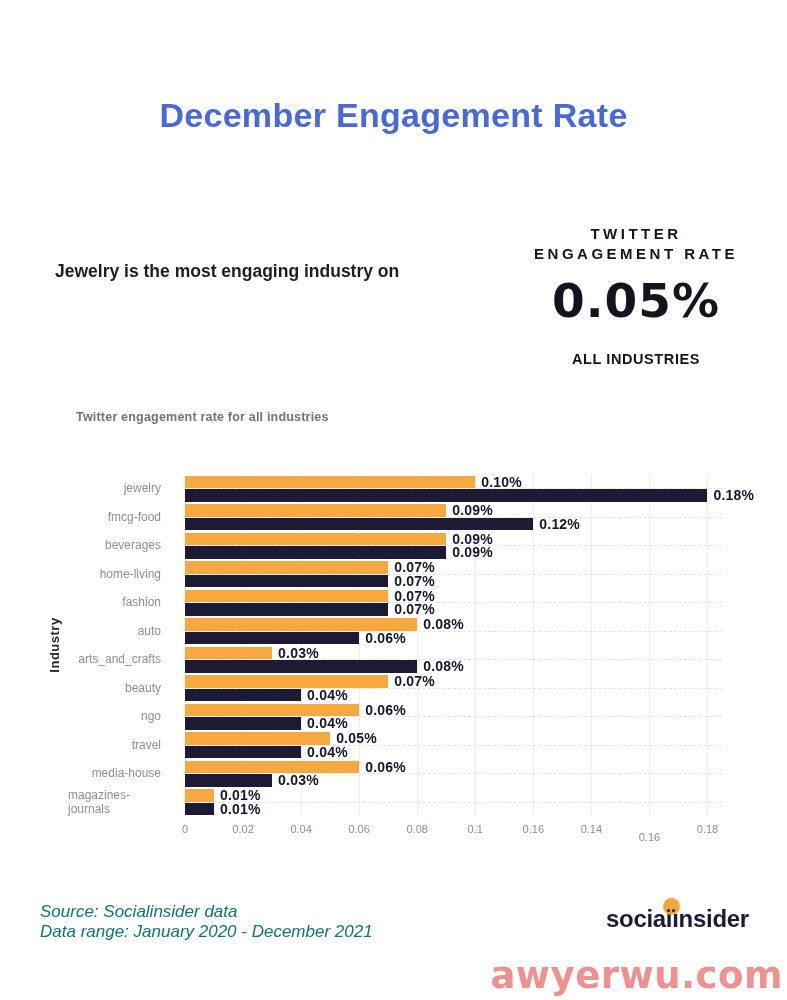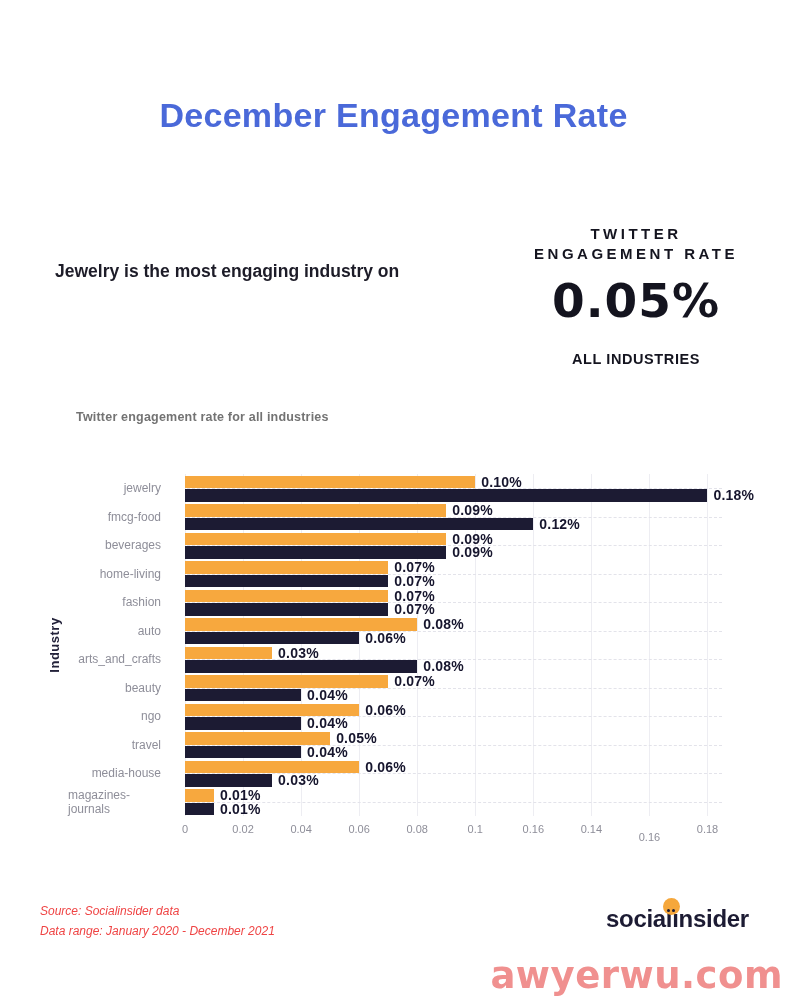--- a/index.html
+++ b/index.html
@@ -62,21 +62,21 @@
     color:#16152d; line-height:12.5px; white-space:nowrap; letter-spacing:0.2px;
   }
   .xticks { position:relative; height:18px; margin-top:7px; }
   .xtick {
     position:absolute; transform:translateX(-50%);
     font-size:11px; color:#8e8e99; white-space:nowrap;
   }
 
   .source {
     position:absolute; left:40px; top:902px;
-    font-size:12px; font-style:italic; color:#ef4444; line-height:19.5px;
+    font-size:17px; font-style:italic; color:#0f766e; line-height:19.5px;
   }
 
   .logo {
     position:absolute; left:606px; top:905px;
     font-size:24px; font-weight:700; color:#1c1b33; letter-spacing:-0.3px;
   }
   .logo-dot {
     position:absolute; left:57px; top:-7px; width:17px; height:17px;
     background:#f5a73b; border-radius:50%;
   }

